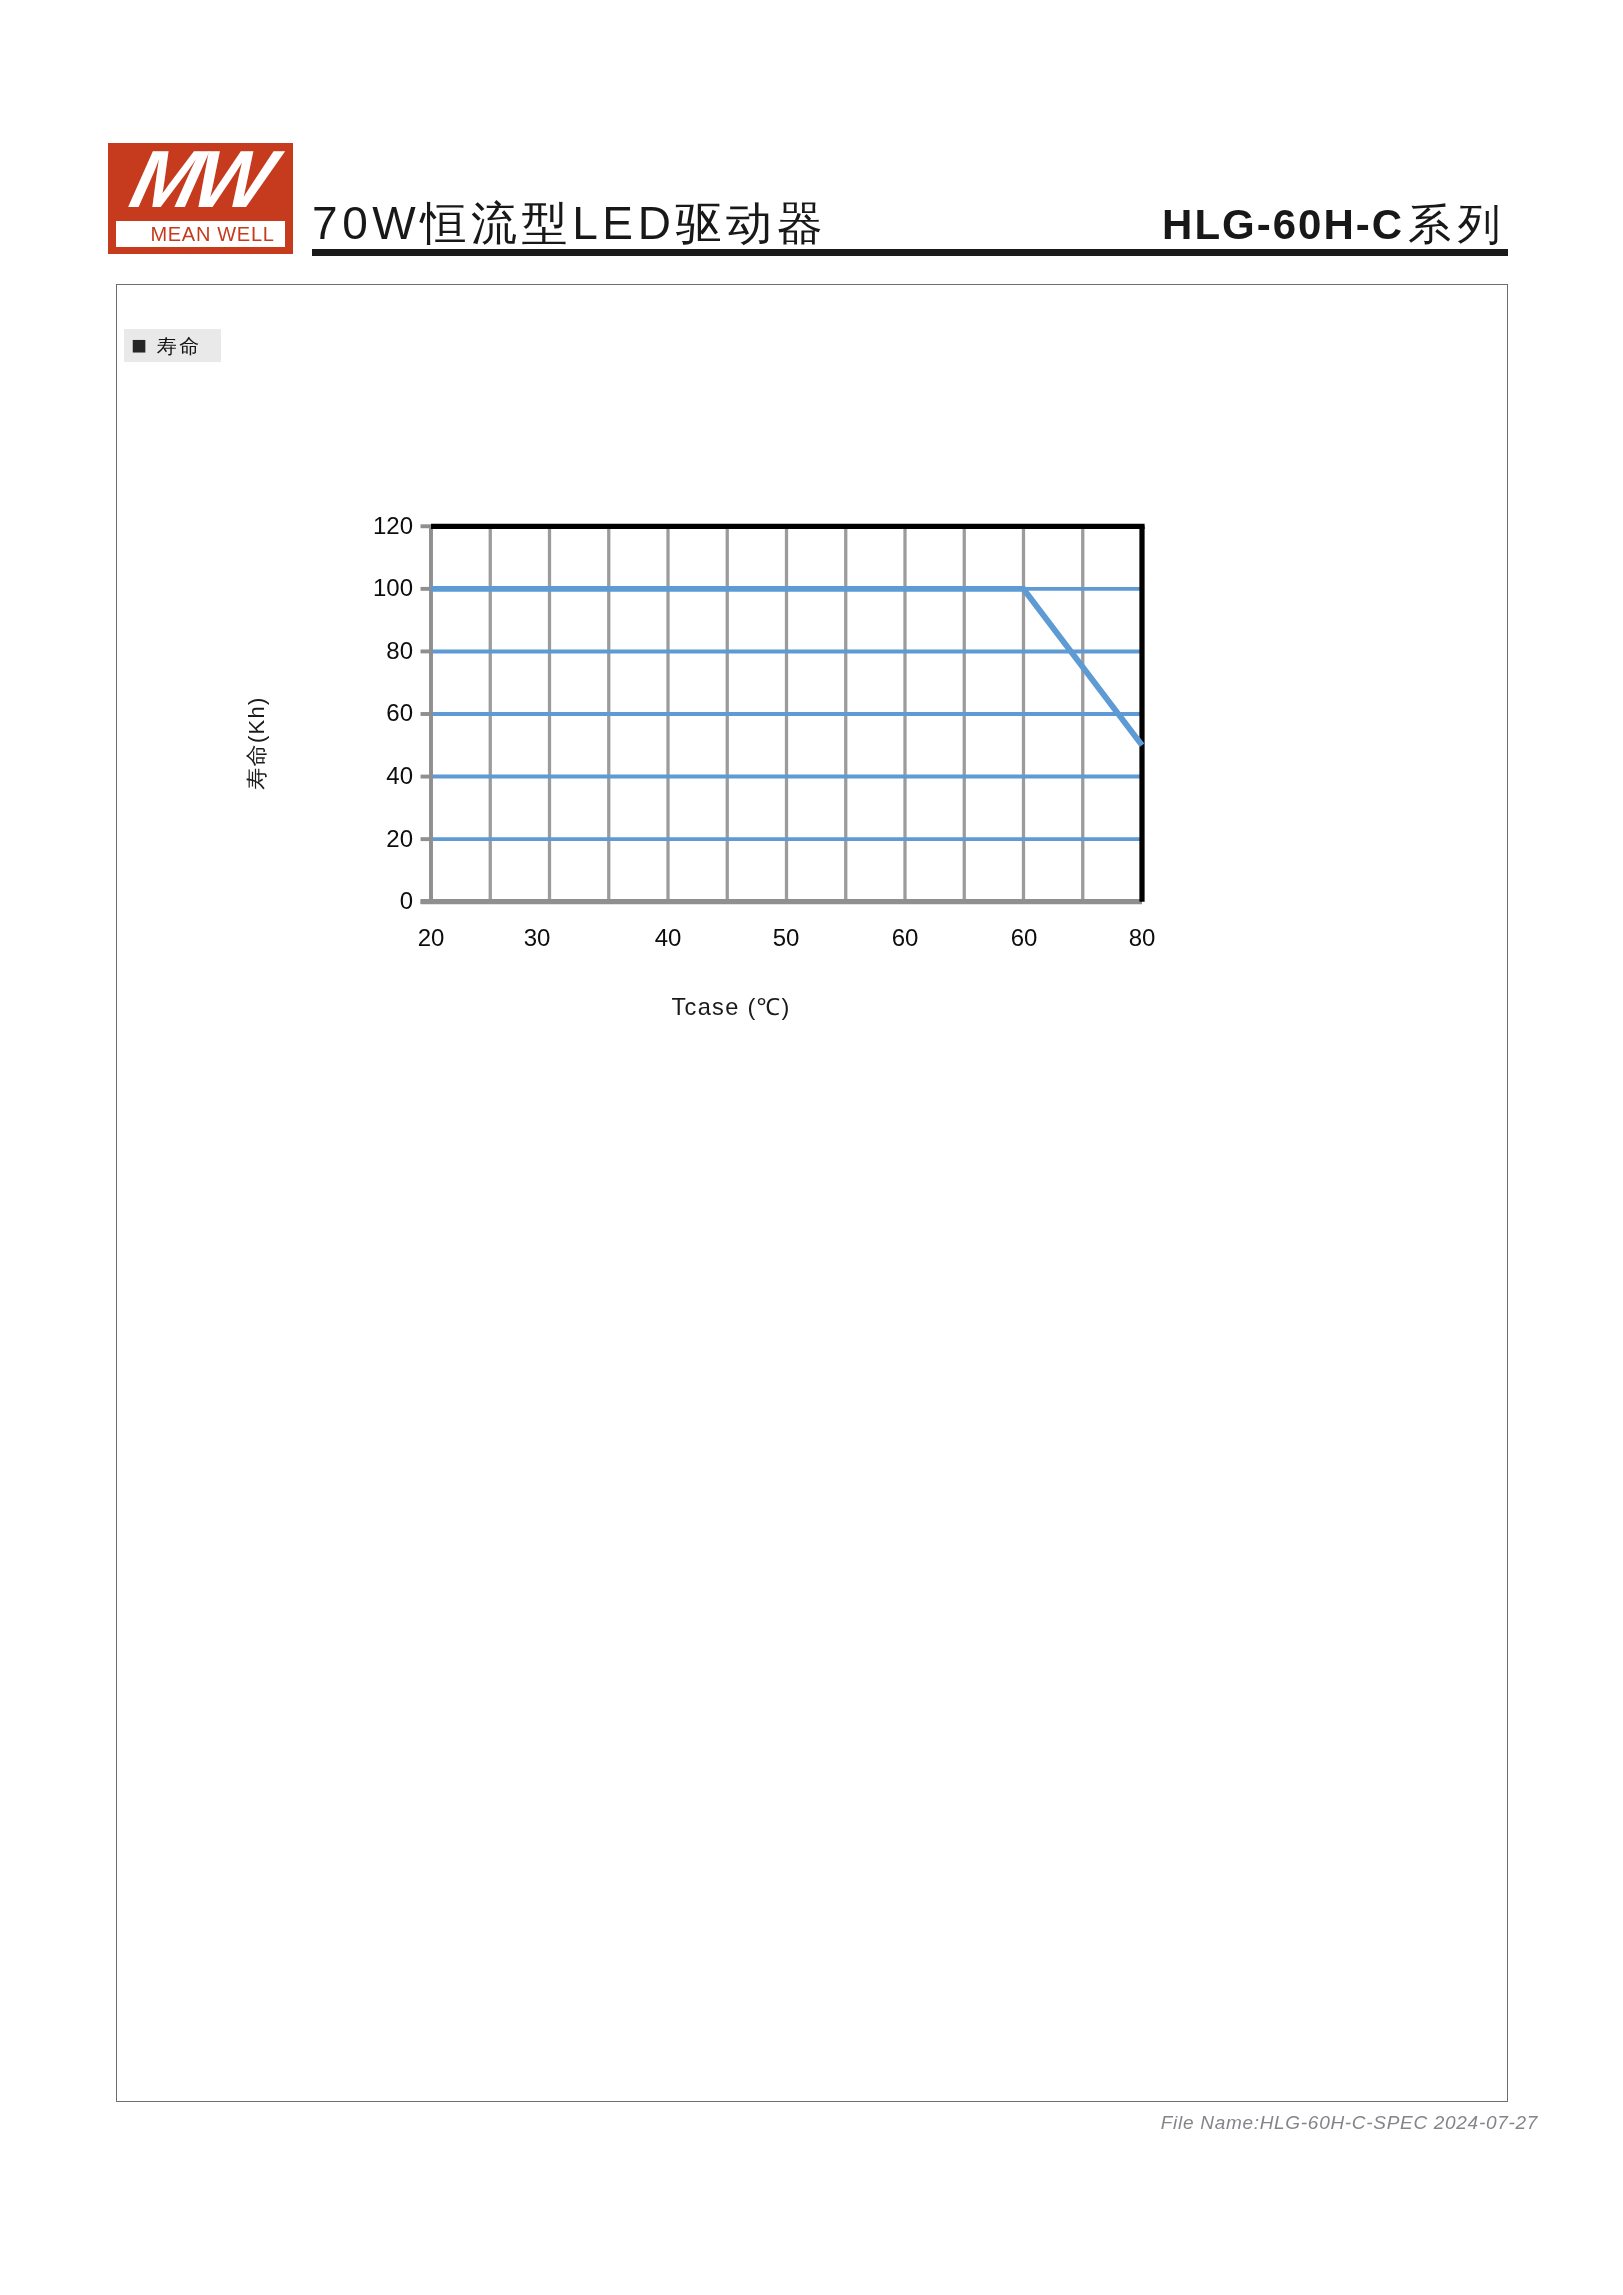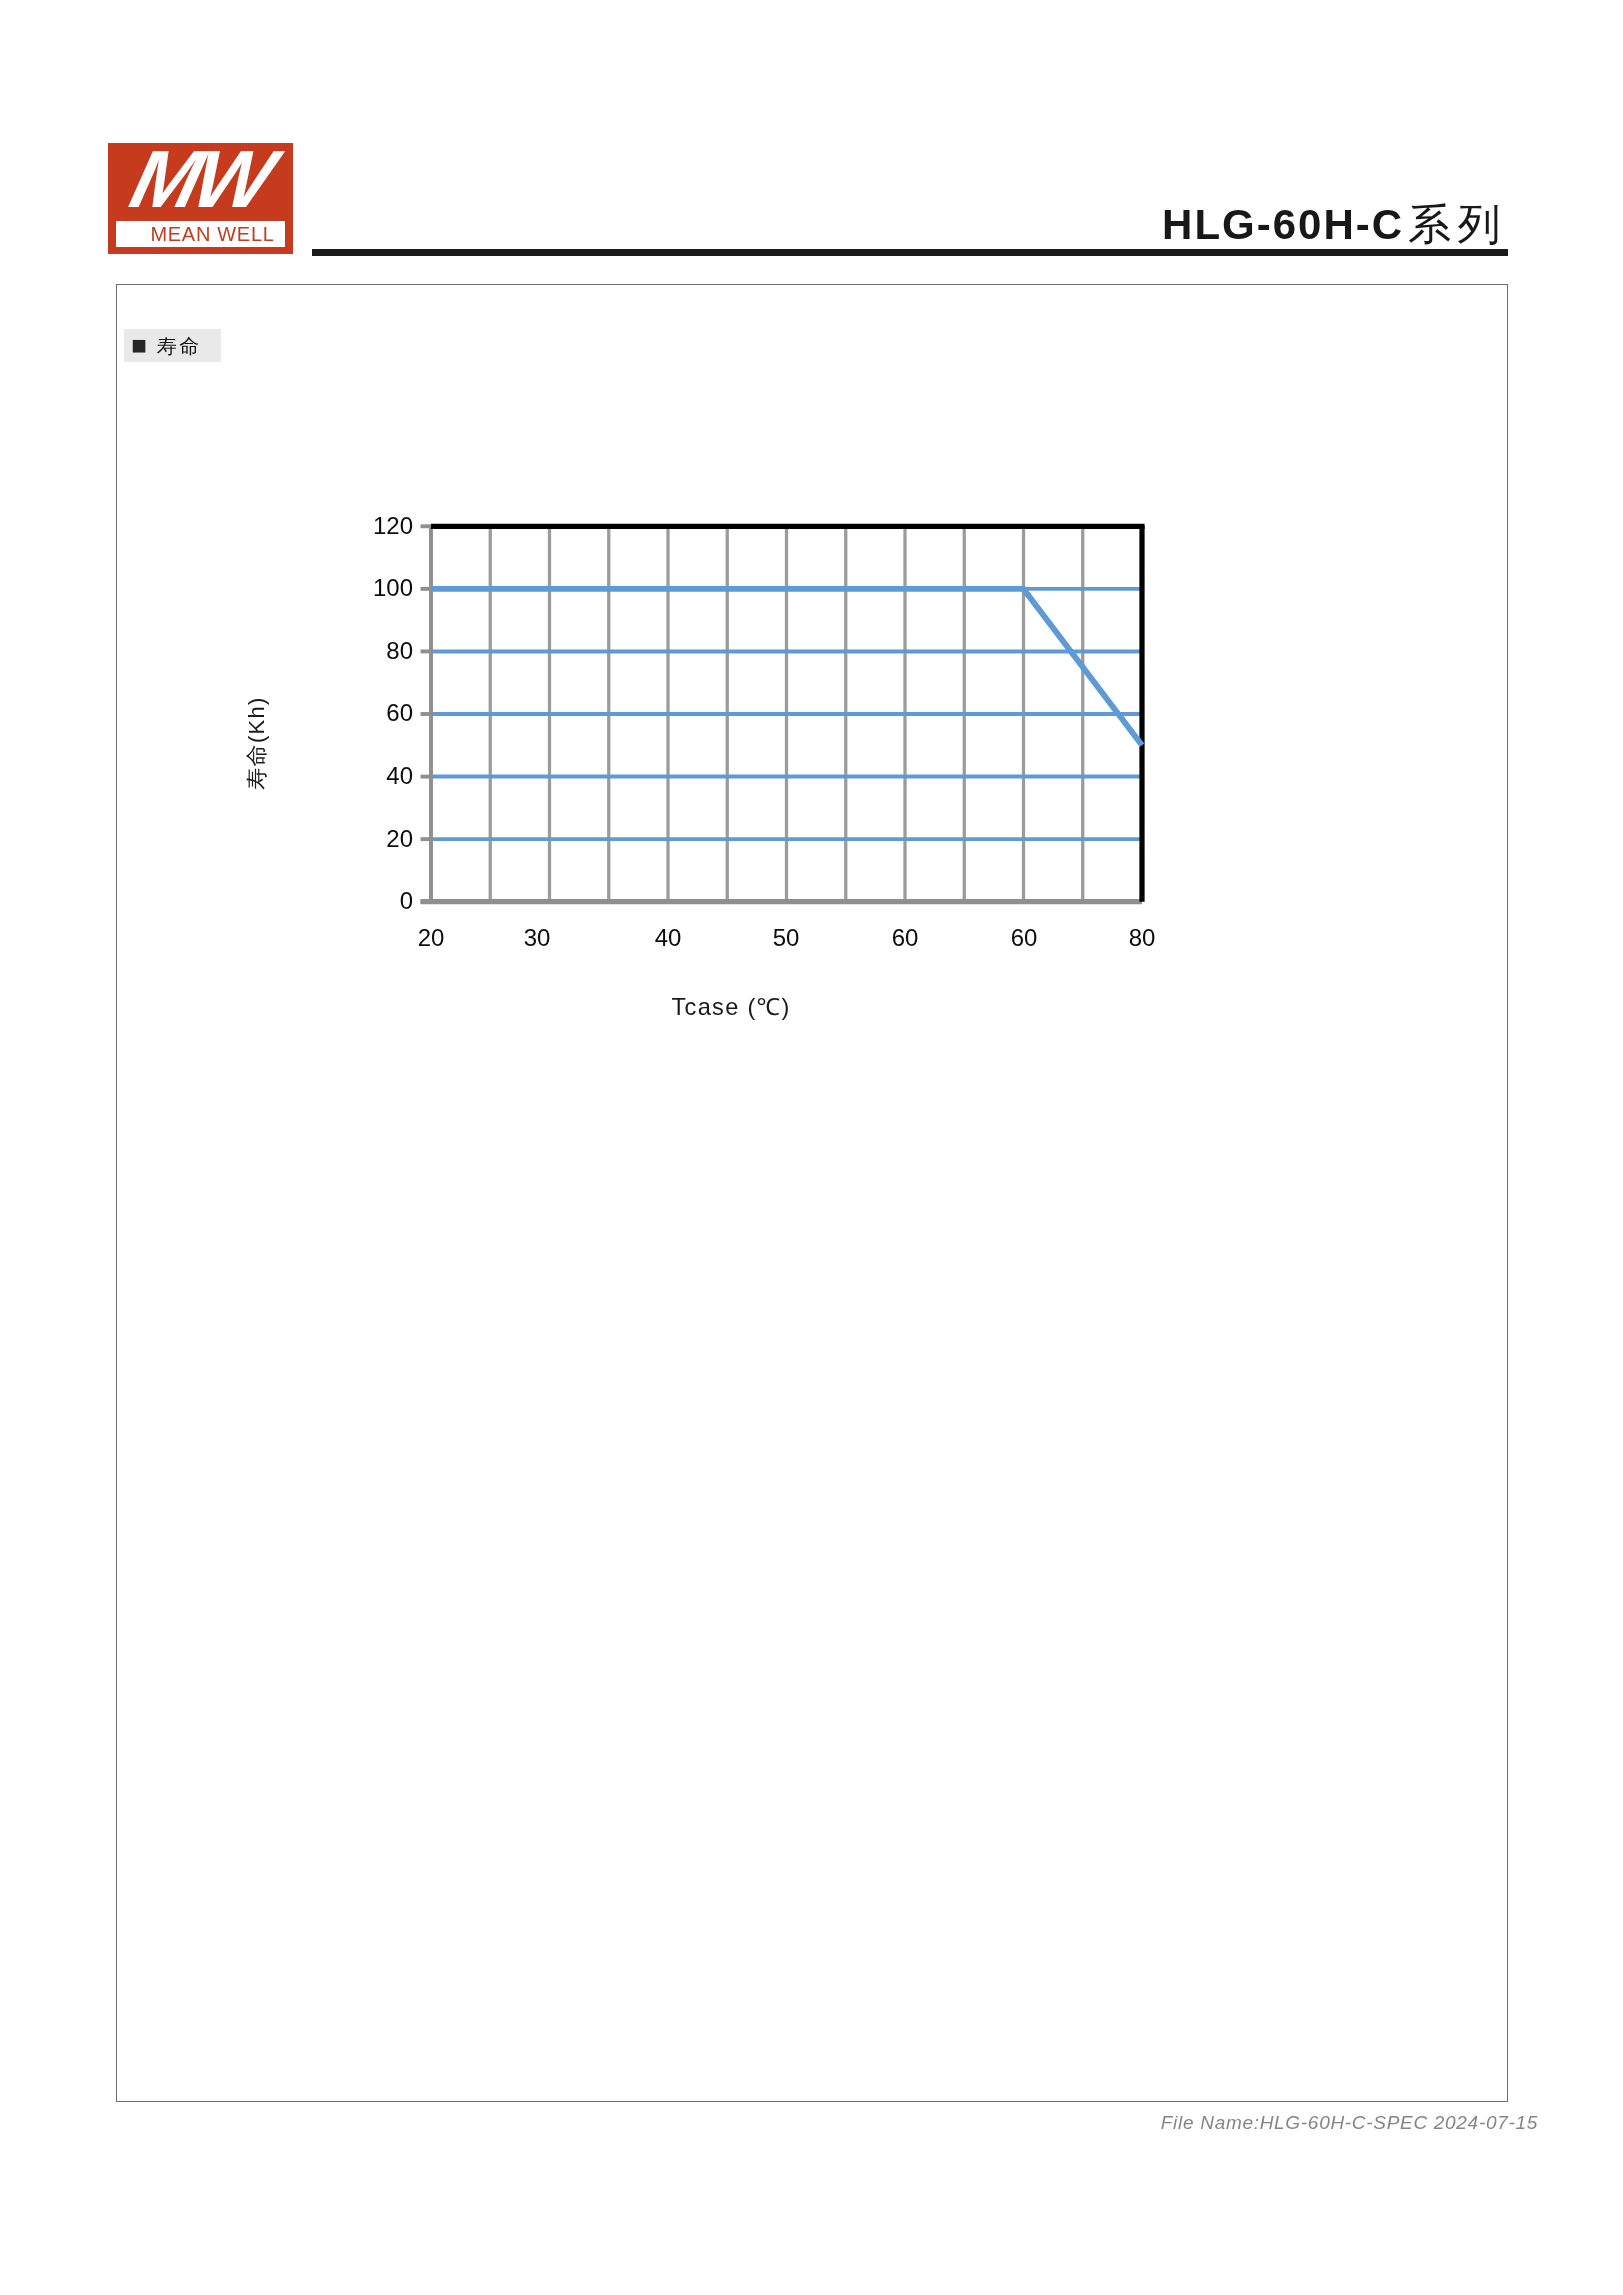--- a/index.html
+++ b/index.html
@@ -90,20 +90,21 @@
 </head>
 <body>
 
 <div class="page">
 
   <div class="logo" style="background-color: rgb(198, 58, 29);">
     <div class="logo-mw">MW</div>
     <div class="logo-band" style="color: rgb(198, 58, 29);">MEAN WELL</div>
   </div>
 
+  <div class="title-cn">70W恒流型LED驱动器</div>
 
   <div class="title-series">
     <span class="model">HLG-60H-C</span><span class="suffix">系列</span>
   </div>
 
   <div class="title-rule"></div>
 
   <div class="content-box"></div>
 
   <div class="section-label">
@@ -155,16 +156,16 @@
       <div class="xtick" style="left: 537px;">30</div>
       <div class="xtick" style="left: 668px;">40</div>
       <div class="xtick" style="left: 786px;">50</div>
       <div class="xtick" style="left: 905px;">60</div>
       <div class="xtick" style="left: 1024px;">60</div>
       <div class="xtick" style="left: 1142px;">80</div>
     </div>
   <div class="y-axis-title">寿命(Kh)</div>
   <div class="x-axis-title">Tcase (℃)</div>
 
-  <div class="footer">File Name:HLG-60H-C-SPEC  2024-07-15</div>
+  <div class="footer">File Name:HLG-60H-C-SPEC  2024-07-27</div>
 
 </div>
 
 
 </body></html>

